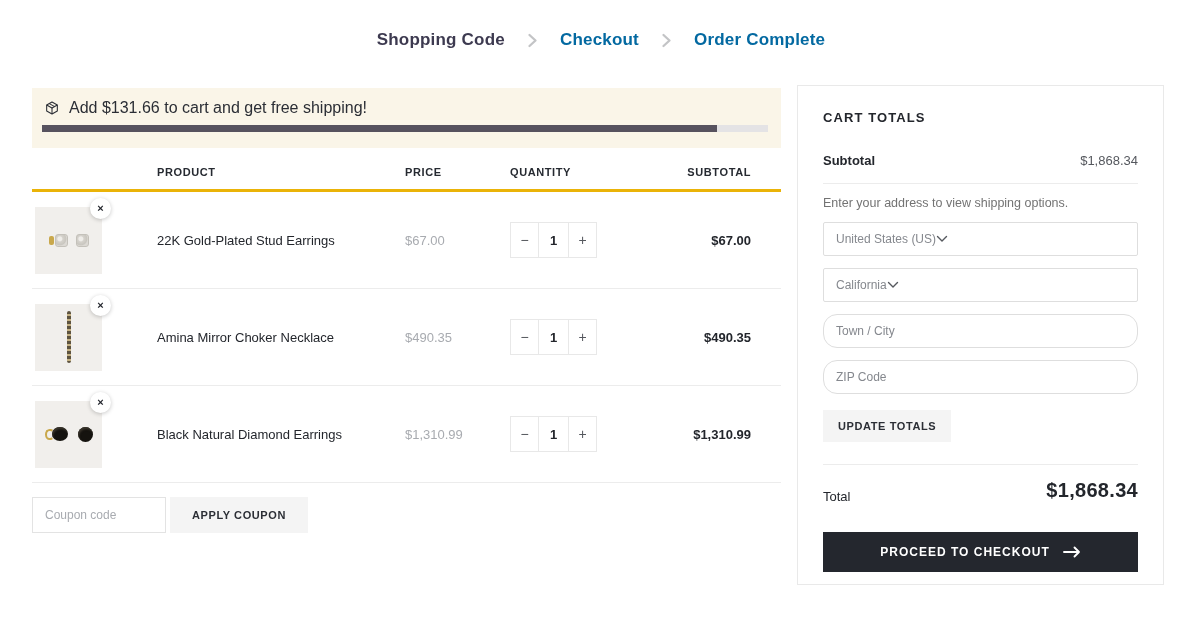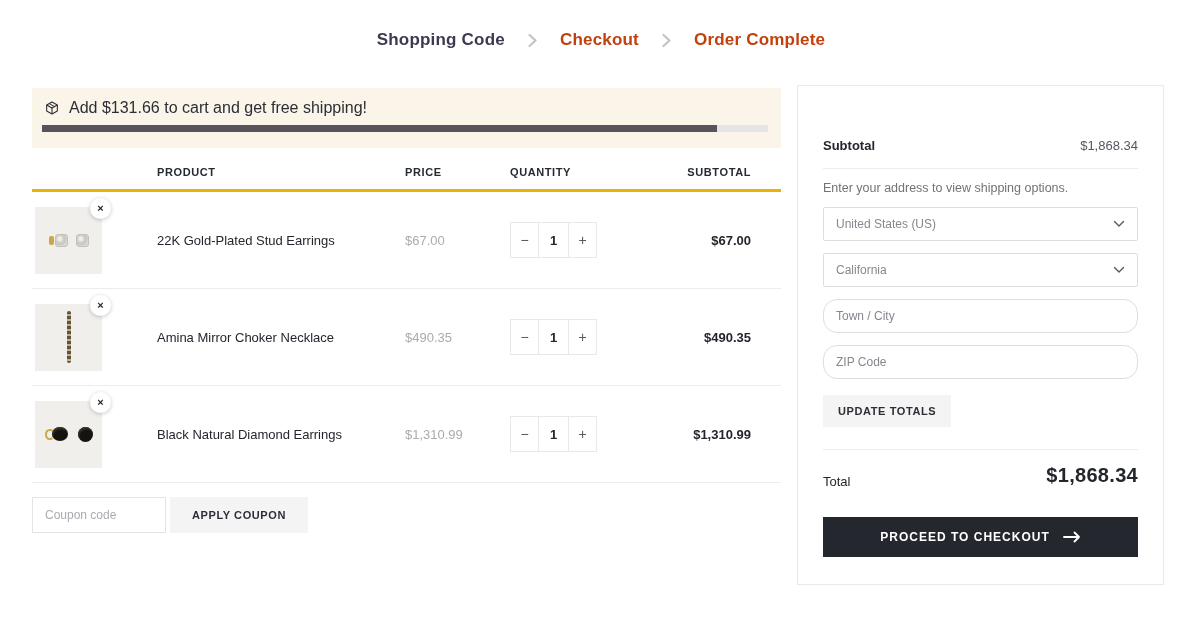--- a/index.html
+++ b/index.html
@@ -4,21 +4,21 @@
 <style>
   * { margin:0; padding:0; box-sizing:border-box; }
   html,body { width:1202px; height:619px; background:#ffffff; overflow:hidden;
               font-family:"Liberation Sans", sans-serif; }
 
   
   .breadcrumb { position:absolute; top:30px; left:0; width:1202px;
                 display:flex; justify-content:center; align-items:center; gap:22px; }
   .crumb { font-size:17px; font-weight:700; letter-spacing:.2px; }
   .crumb.active { color:#3d3a50; }
-  .crumb.inactive { color:#c2410c; }
+  .crumb.inactive { color:#0369a1; }
   .crumb-sep { display:flex; align-items:center; }
 
   
   .left-col { position:absolute; left:32px; top:88px; width:749px; }
 
   .shipping-banner { position:relative; height:60px; background:#faf5e8; }
   .banner-row { position:absolute; top:11px; left:12px; right:12px;
                 display:flex; align-items:center; gap:9px; }
   .banner-text { font-size:16px; color:#2b2e35; }
   .progress-track { position:absolute; top:37px; left:10px; right:13px; height:7px;
@@ -82,21 +82,21 @@
   
   .sidebar { position:absolute; left:797px; top:85px; width:367px; height:500px;
              border:1px solid #e9e9e9; background:#fff; padding:24px 25px; }
   .ct-title { font-size:13px; font-weight:700; letter-spacing:1.1px; color:#23262c; }
   .sub-row { margin-top:28px; display:flex; justify-content:space-between; align-items:center; }
   .sub-label { font-size:13px; font-weight:700; color:#23262c; }
   .sub-value { font-size:13px; color:#55585e; }
   .divider { margin-top:15px; border-top:1px solid #ececec; }
   .addr-note { margin-top:12px; font-size:12.5px; color:#737373; }
   .field { margin-top:12px; height:30px; border:1px solid #dedede; border-radius:2px;
-           padding:16px 12px; display:flex; align-items:center; justify-content:space-between;
+           padding:16px 12px; display:flex; align-items:center; justify-content:flex-start;
            font-size:12px; color:#85888e; background:#fff; width:100%;
            font-family:"Liberation Sans",sans-serif; cursor:pointer; }
   input.field { cursor:text;border-radius:14px; }
   input.field::placeholder { color:#85888e; }
   .update-totals-btn { margin-top:16px; height:32px; padding:0 15px; background:#f4f4f4;
                        border:none; font-size:11px; font-weight:700; letter-spacing:.6px;
                        color:#2b2e35; font-family:"Liberation Sans",sans-serif; cursor:pointer; }
   .divider2 { margin-top:22px; border-top:1px solid #ececec; }
   .total-row { margin-top:12px; display:flex; justify-content:space-between; align-items:center; }
   .total-label { font-size:13px; color:#23262c;margin-top:12px; }
@@ -222,20 +222,21 @@
     </div>
   </div>
 
   <div class="coupon-row">
     <input class="coupon-input" type="text" placeholder="Coupon code" style="">
     <button class="btn-light apply-btn">APPLY COUPON</button>
   </div>
 </div>
 
 <aside class="sidebar">
+  <div class="ct-title">CART TOTALS</div>
 
   <div class="sub-row">
     <span class="sub-label">Subtotal</span>
     <span class="sub-value">$1,868.34</span>
   </div>
 
   <div class="divider"></div>
 
   <div class="addr-note">Enter your address to view shipping options.</div>
 

